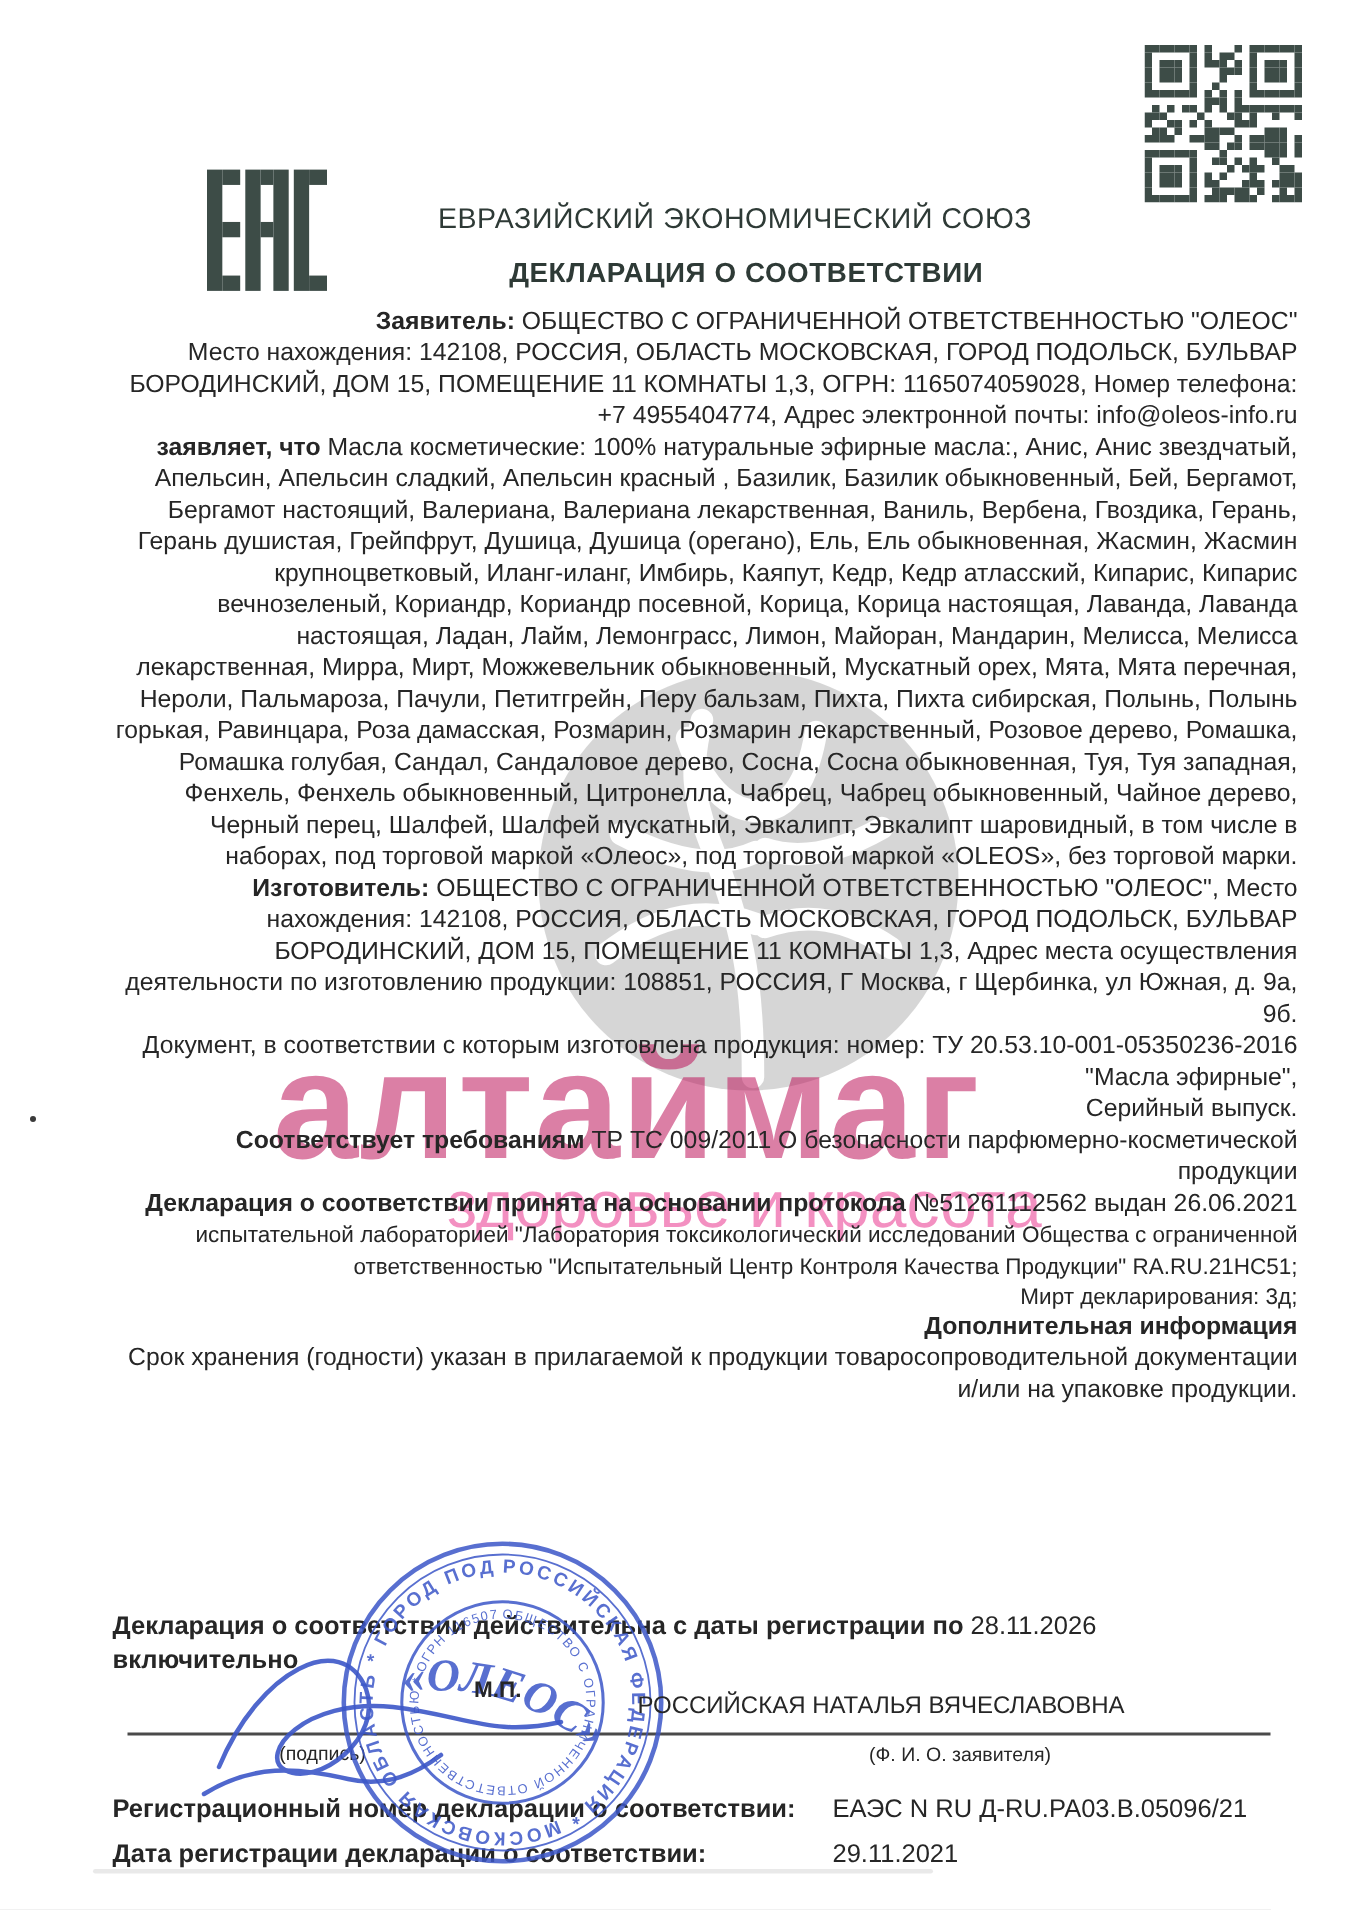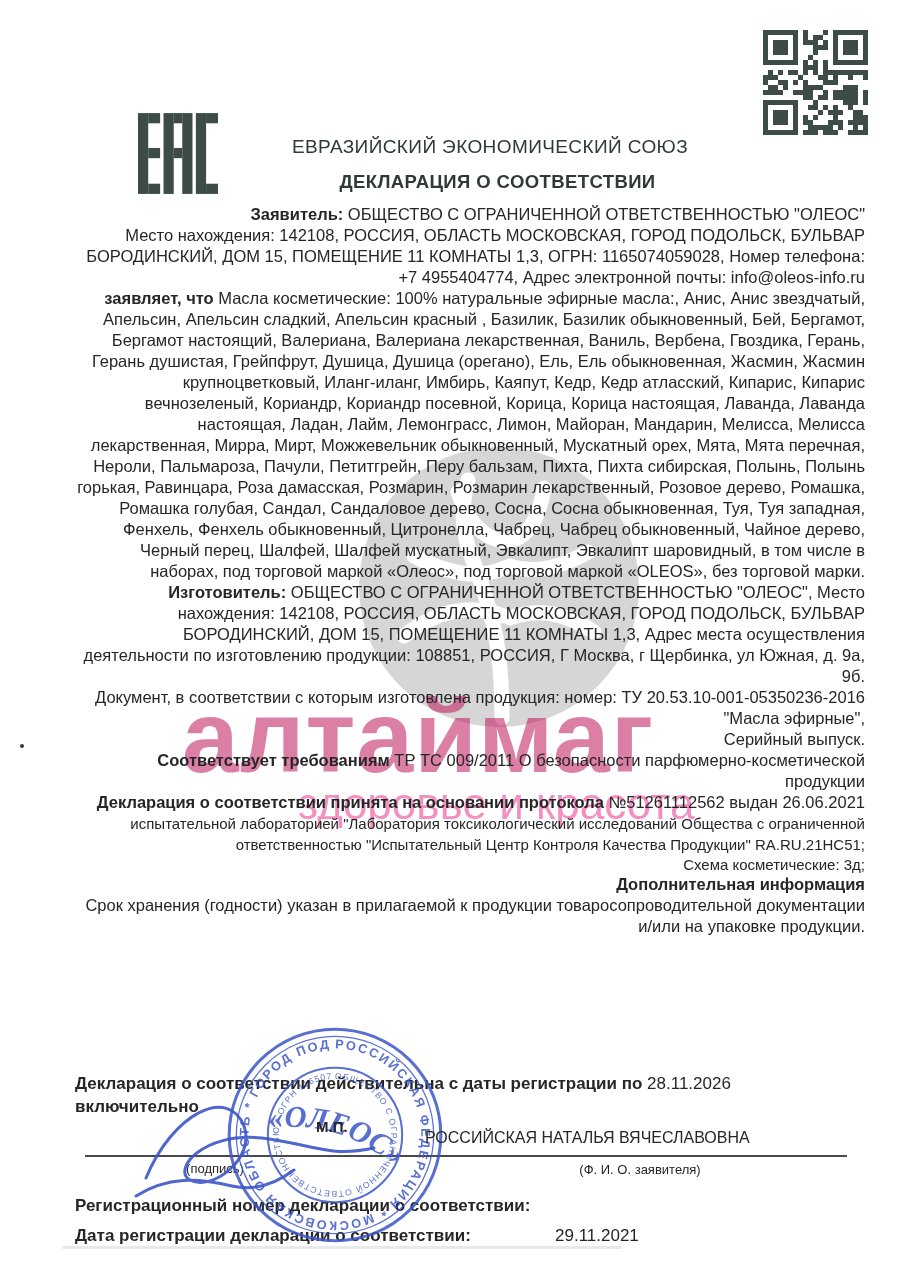--- a/index.html
+++ b/index.html
@@ -330,21 +330,21 @@
 
     <p class="gap-s"><span class="b">заявляет, что</span><span> Масла косметические: 100% натуральные эфирные масла:, Анис, Анис звездчатый, Апельсин, Апельсин сладкий, Апельсин красный , Базилик, Базилик обыкновенный, Бей, Бергамот, Бергамот настоящий, Валериана, Валериана лекарственная, Ваниль, Вербена, Гвоздика, Герань, Герань душистая, Грейпфрут, Душица, Душица (орегано), Ель, Ель обыкновенная, Жасмин, Жасмин крупноцветковый, Иланг-иланг, Имбирь, Каяпут, Кедр, Кедр атласский, Кипарис, Кипарис вечнозеленый, Кориандр, Кориандр посевной, Корица, Корица настоящая, Лаванда, Лаванда настоящая, Ладан, Лайм, Лемонграсс, Лимон, Майоран, Мандарин, Мелисса, Мелисса лекарственная, Мирра, Мирт, Можжевельник обыкновенный, Мускатный орех, Мята, Мята перечная, Нероли, Пальмароза, Пачули, Петитгрейн, Перу бальзам, Пихта, Пихта сибирская, Полынь, Полынь горькая, Равинцара, Роза дамасская, Розмарин, Розмарин лекарственный, Розовое дерево, Ромашка, Ромашка голубая, Сандал, Сандаловое дерево, Сосна, Сосна обыкновенная, Туя, Туя западная, Фенхель, Фенхель обыкновенный, Цитронелла, Чабрец, Чабрец обыкновенный, Чайное дерево, Черный перец, Шалфей, Шалфей мускатный, Эвкалипт, Эвкалипт шаровидный, в том числе в наборах, под торговой маркой «Олеос», под торговой маркой «OLEOS», без торговой марки.</span></p>
 
     <p class="gap-s"><span class="b">Изготовитель:</span><span> ОБЩЕСТВО С ОГРАНИЧЕННОЙ ОТВЕТСТВЕННОСТЬЮ "ОЛЕОС", Место нахождения: 142108, РОССИЯ, ОБЛАСТЬ МОСКОВСКАЯ, ГОРОД ПОДОЛЬСК, БУЛЬВАР БОРОДИНСКИЙ, ДОМ 15, ПОМЕЩЕНИЕ 11 КОМНАТЫ 1,3, Адрес места осуществления деятельности по изготовлению продукции: 108851, РОССИЯ, Г Москва, г Щербинка, ул Южная, д. 9а, 9б.</span></p>
     <p>Документ, в соответствии с которым изготовлена продукция: номер: ТУ 20.53.10-001-05350236-2016 "Масла эфирные",</p>
     <p>Серийный выпуск.</p>
 
     <p class="gap-s"><span class="b">Соответствует требованиям</span><span> ТР ТС 009/2011 О безопасности парфюмерно-косметической продукции</span></p>
 
     <p class="gap-l"><span class="b">Декларация о соответствии принята на основании протокола</span><span> №51261112562 выдан 26.06.2021 </span><span class="small">испытательной лабораторией "Лаборатория токсикологический исследований Общества с ограниченной ответственностью "Испытательный Центр Контроля Качества Продукции" RA.RU.21НС51;</span></p>
-    <p class="small">Схема косметические: 3д;</p>
+    <p class="small">Мирт декларирования: 3д;</p>
 
     <p class="gap-s b">Дополнительная информация</p>
     <p>Срок хранения (годности) указан в прилагаемой к продукции товаросопроводительной документации и/или на упаковке продукции.</p>
   </div>
 
   <div class="validity"><span>Декларация о соответствии действительна с даты регистрации по</span><span class="date"> 28.11.2026 </span><span>включительно</span></div>
 
   <div class="mp">М.П.</div>
   <div class="sig-name">РОССИЙСКАЯ НАТАЛЬЯ ВЯЧЕСЛАВОВНА</div>
   <div class="sig-line"></div>
@@ -377,20 +377,21 @@
 
   <svg class="ink" width="330" height="140" viewBox="0 0 330 140">
     <g fill="none" stroke="#3c57c8" stroke-width="3" stroke-linecap="round">
       <path d="M18,100 C45,35 100,8 116,48 C128,80 84,114 62,102 C44,92 74,54 134,60 C184,66 200,80 246,70"></path>
       <path d="M8,118 C40,98 70,100 104,108 C130,114 150,104 166,92"></path>
     </g>
   </svg>
 
   <div class="reg-row row1">
     <span class="lbl">Регистрационный номер декларации о соответствии:</span>
+    <span class="val">ЕАЭС N RU Д-RU.РА03.В.05096/21</span>
   </div>
   <div class="reg-row row2">
     <span class="lbl">Дата регистрации декларации о соответствии:</span>
     <span class="val">29.11.2021</span>
   </div>
 
   <div class="dot"></div>
   <div class="smear"></div>
 </div>
 

